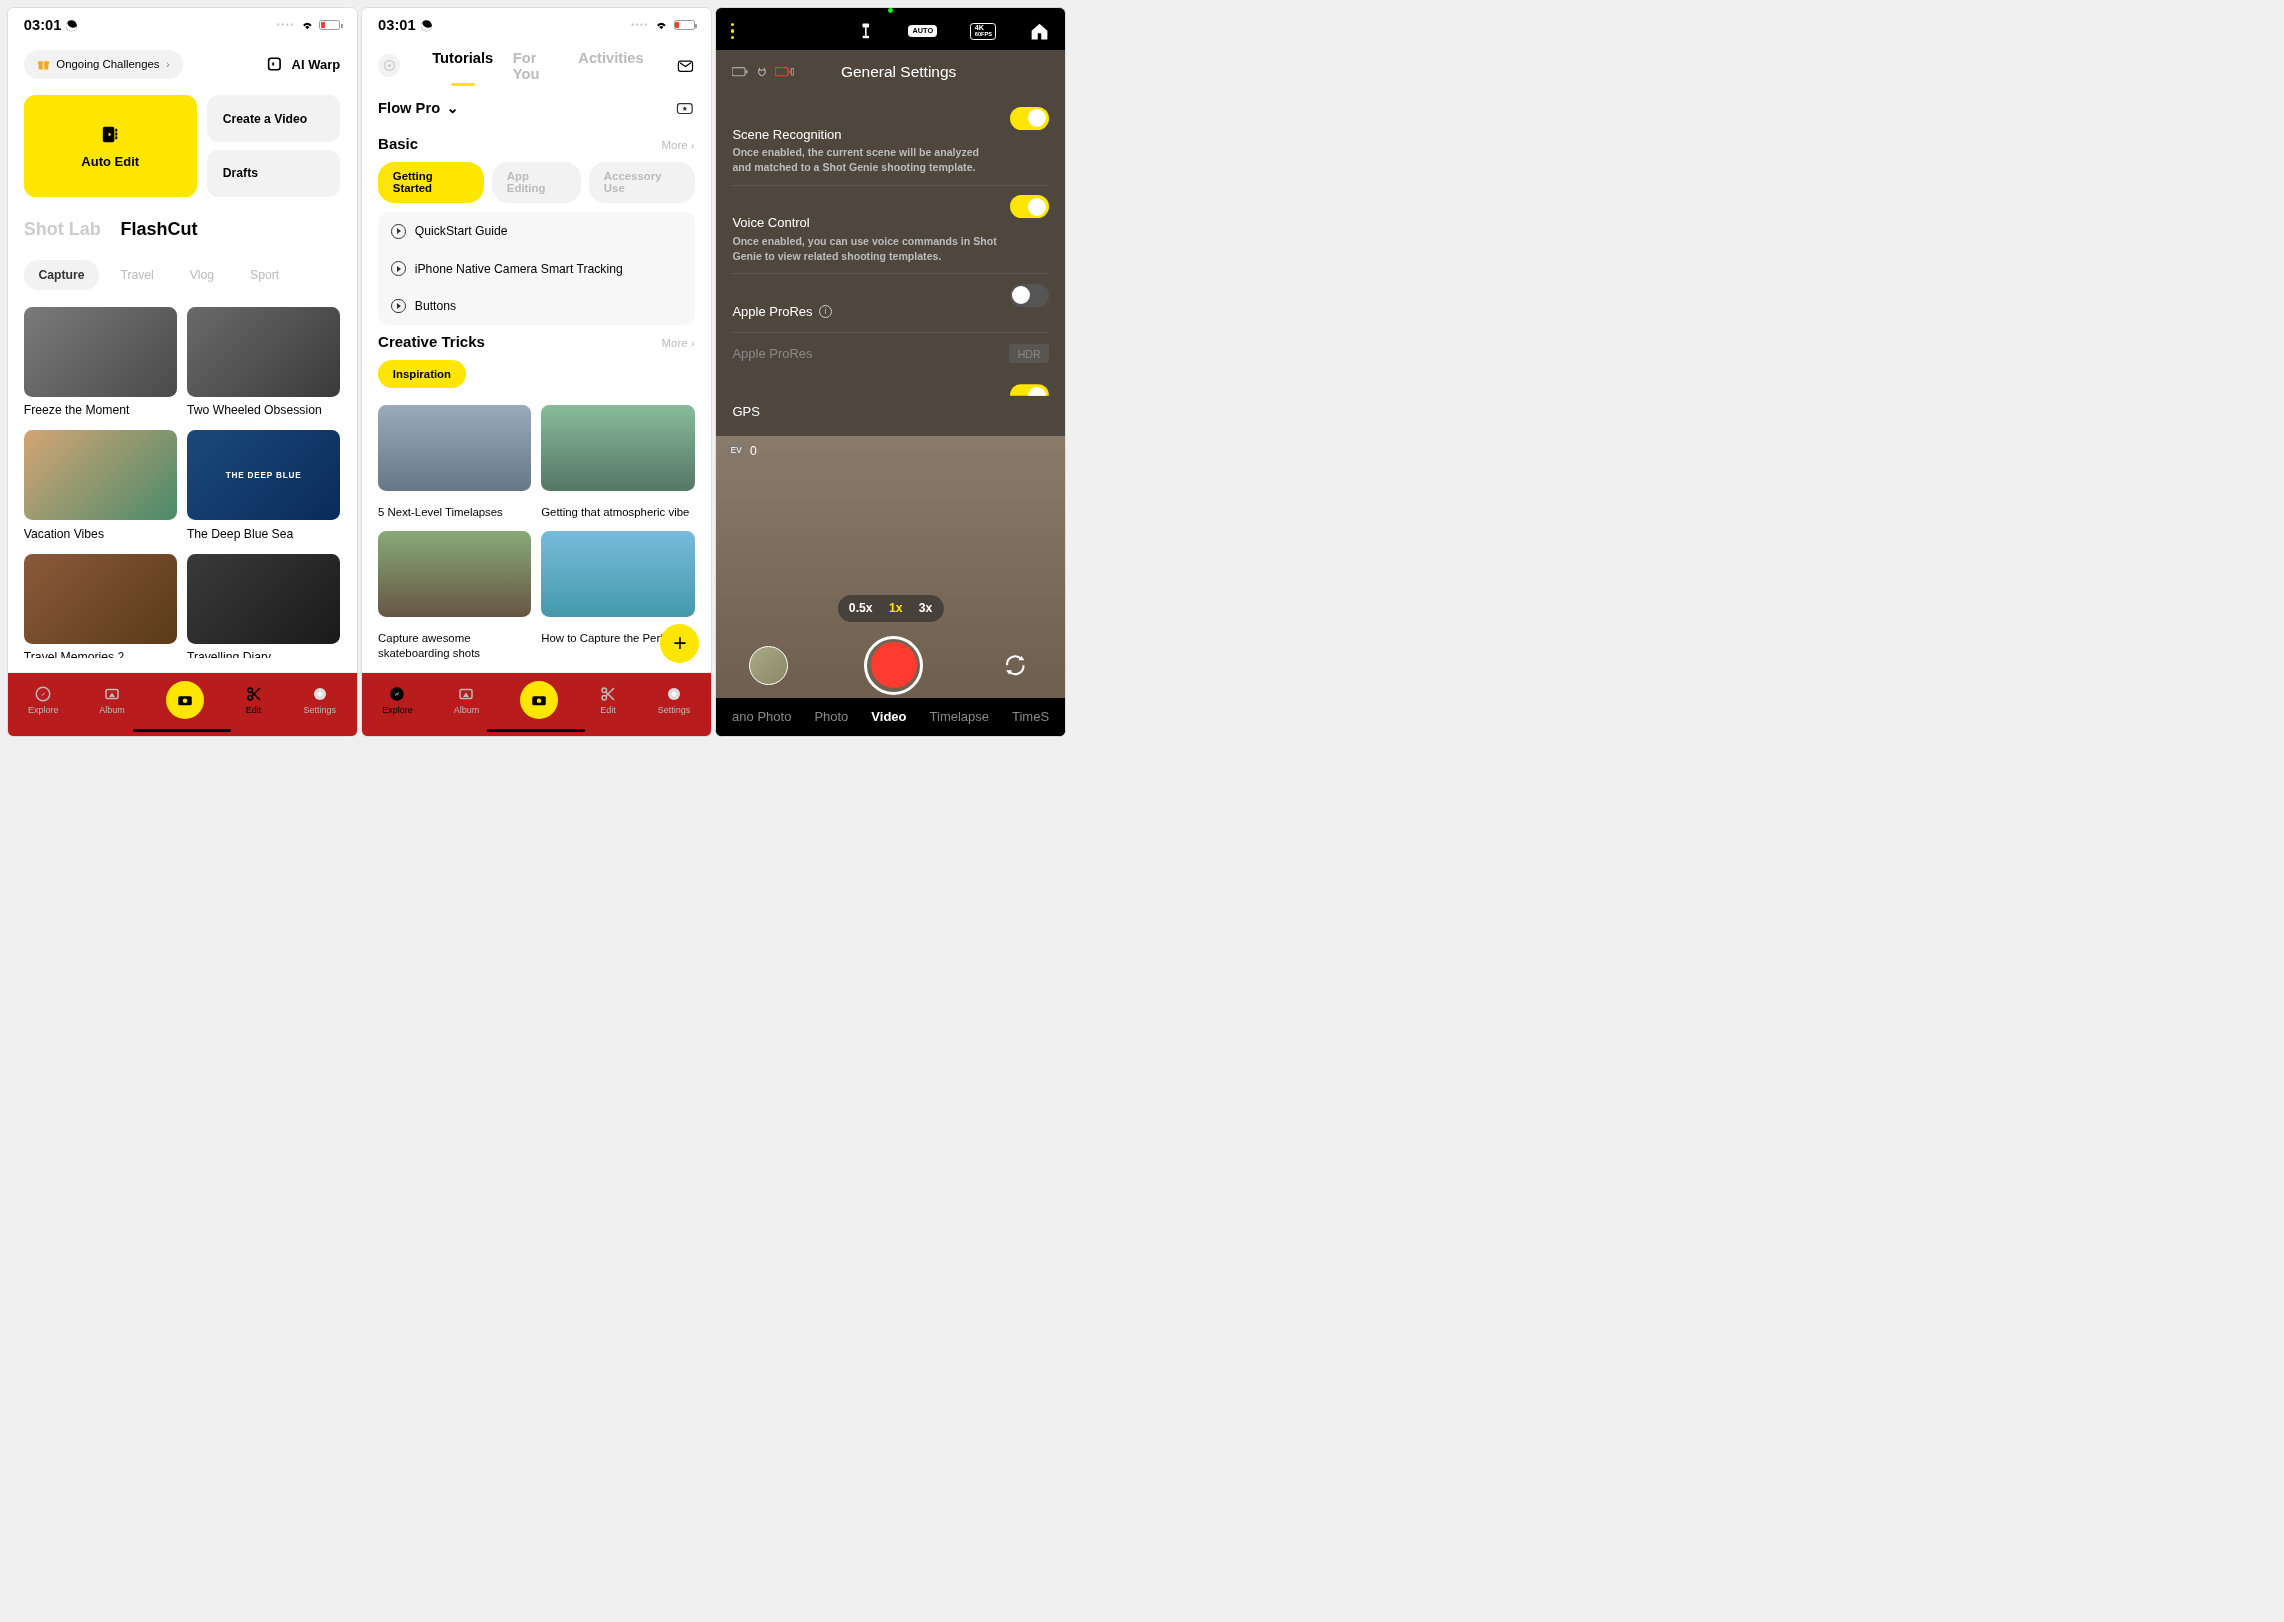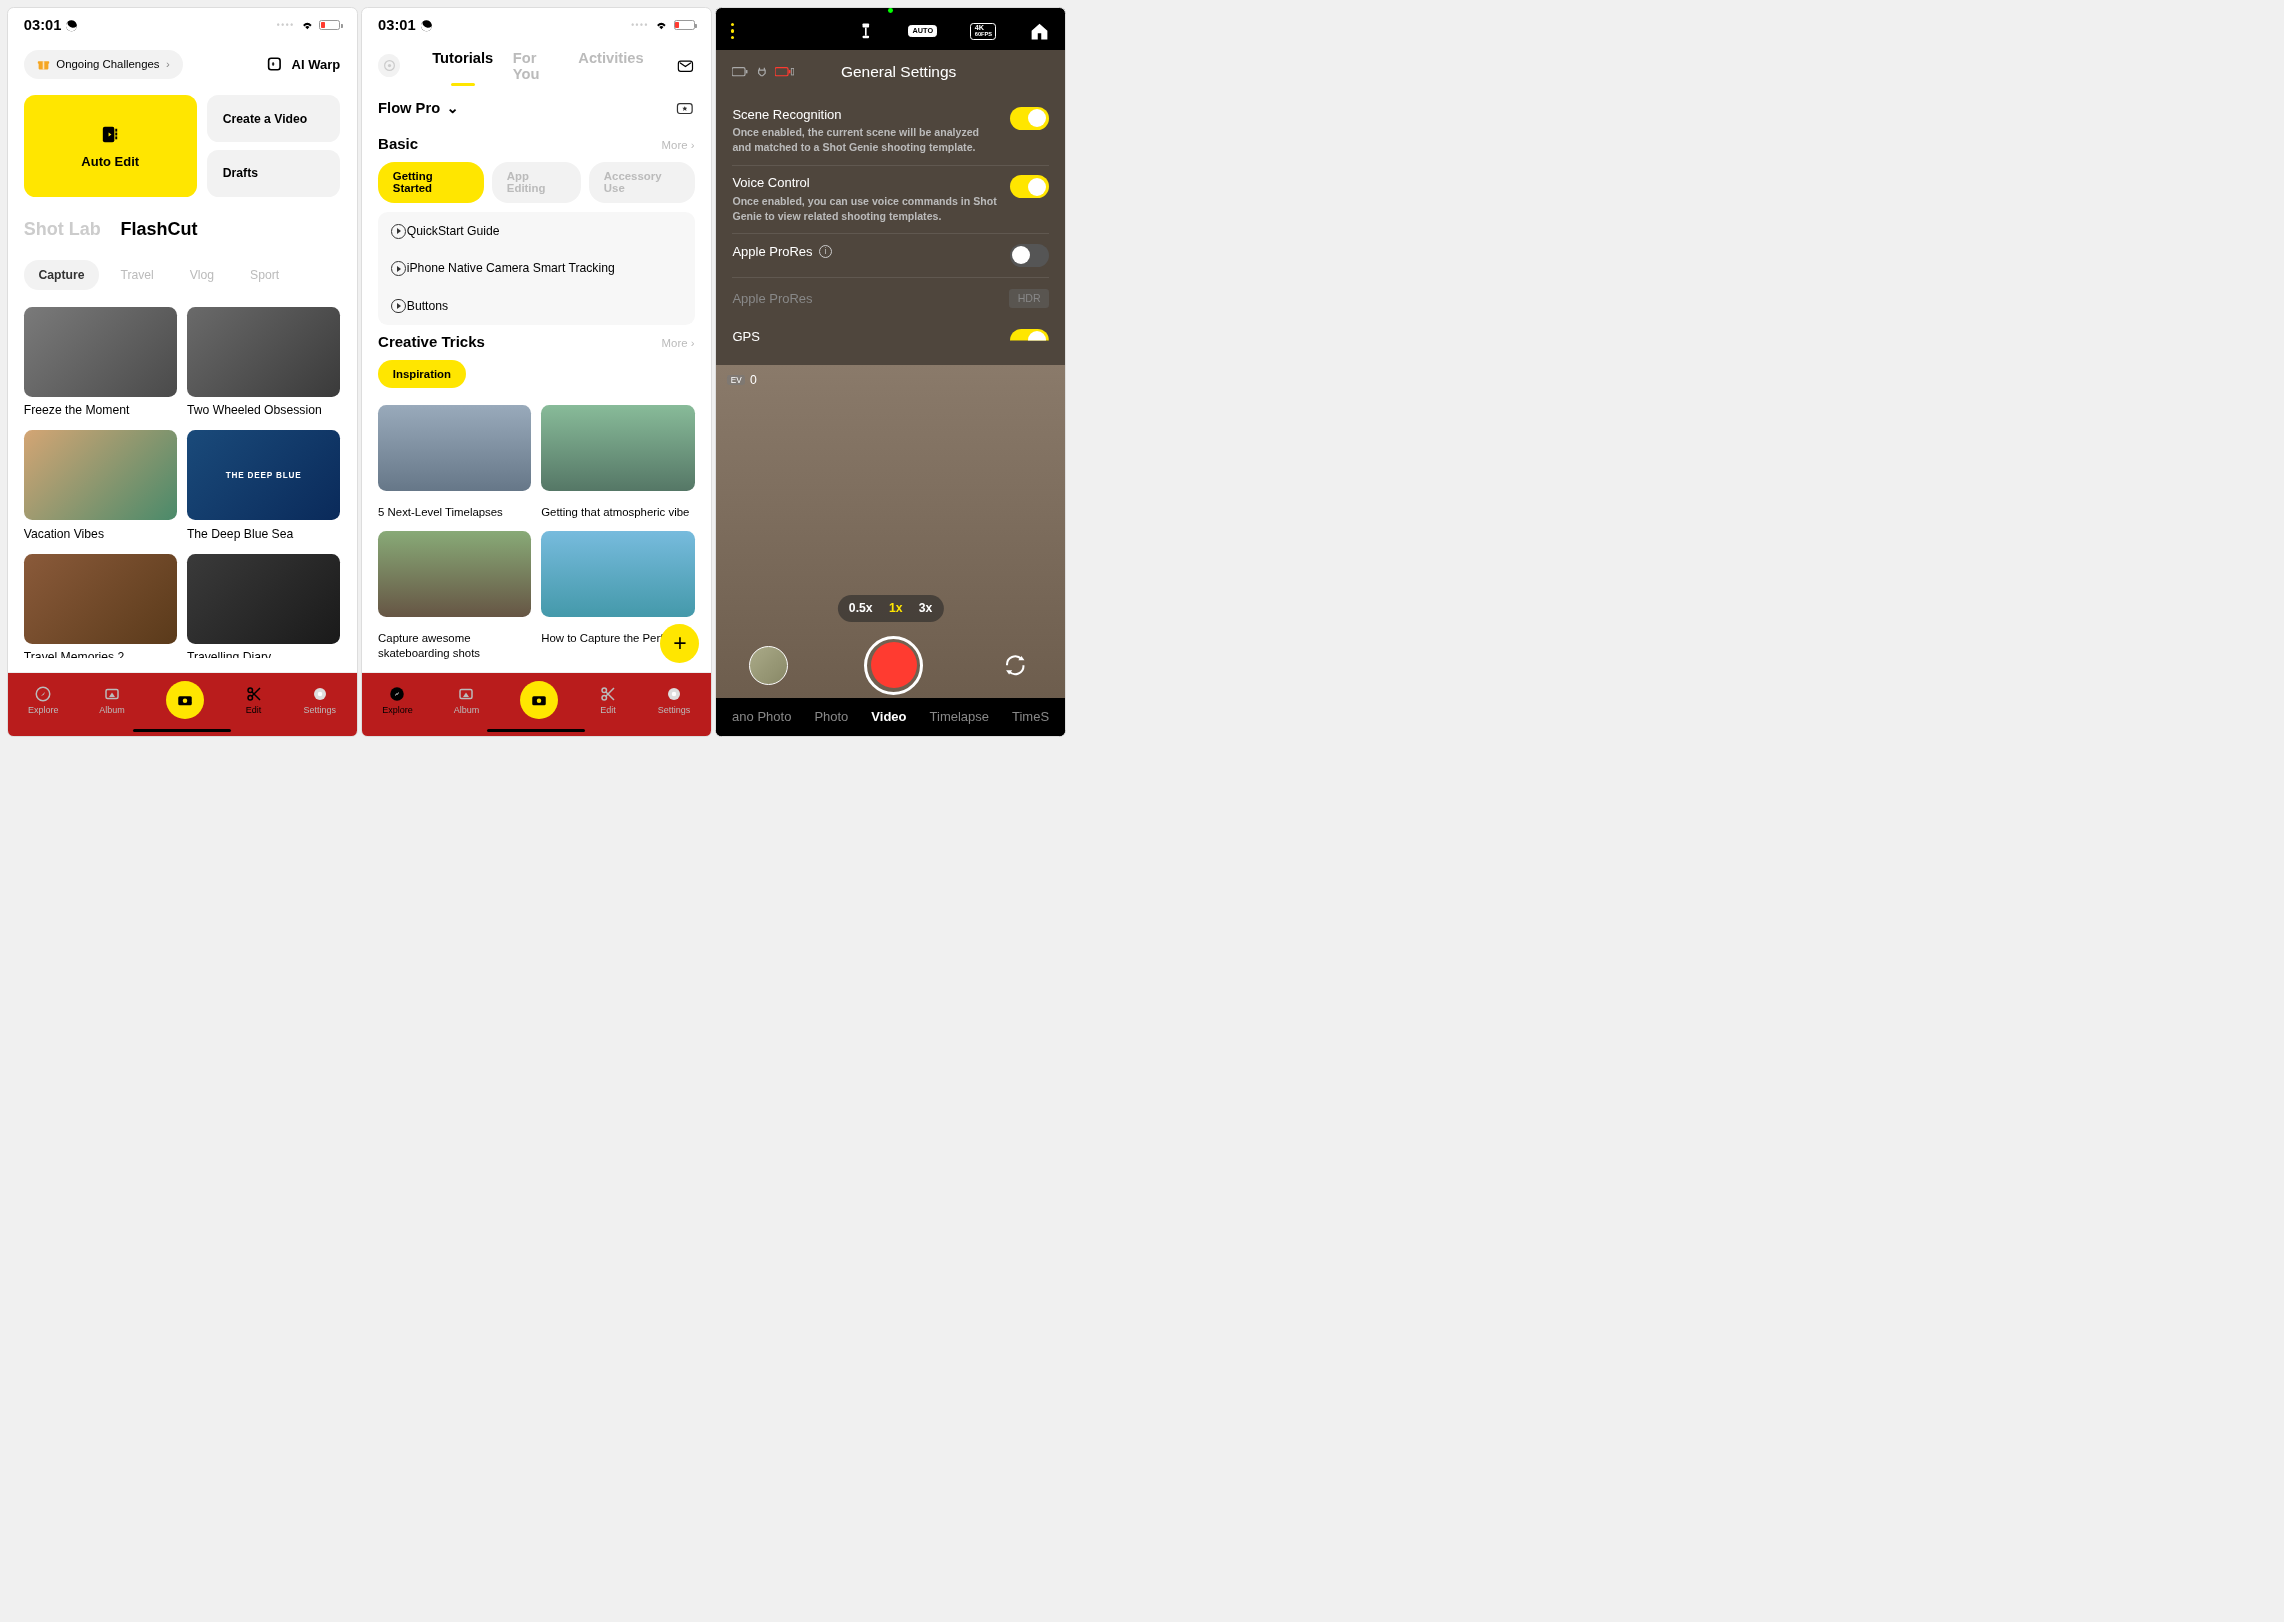--- a/index.html
+++ b/index.html
@@ -58,21 +58,21 @@
 .top-tab.active::after { content: ''; position: absolute; bottom: -4.9px; left: 30%; right: 30%; height: 3.3px; background: #ffe600; border-radius: 1.6px; }
 .dropdown { padding: 9.8px 16.3px; display: flex; align-items: center; justify-content: space-between; font-size: 14.7px; font-weight: 700; }
 .section-head { display: flex; justify-content: space-between; align-items: baseline; padding: 8.2px 16.3px 6.5px; }
 .section-title { font-size: 15px; font-weight: 700; }
 .more { color: #bbb; font-size: 11.4px; }
 .pill-row { display: flex; gap: 8.2px; padding: 3.3px 16.3px 9.8px; }
 .pill { padding: 8.2px 14.7px; border-radius: 16.3px; font-size: 11.4px; font-weight: 600; }
 .pill.active { background: #ffe600; }
 .pill.inactive { background: #f2f2f2; color: #bbb; }
 .list-block { background: #f7f7f7; border-radius: 9.8px; margin: 0 16.3px; }
-.list-item { display: flex; gap: 1px; padding: 11.4px 13px; font-size: 12.2px; }
+.list-item { display: flex; align-items: center; gap: 9px; padding: 11.4px 13px; font-size: 12.2px; }
 .play-circle { width: 14.7px; height: 14.7px; border: 1.2px solid #333; border-radius: 50%; position: relative; }
 .play-circle::after { content: ''; position: absolute; left: 4.9px; top: 3.3px; border-left: 4.1px solid #333; border-top: 3.3px solid transparent; border-bottom: 3.3px solid transparent; }
 .story-grid { display: grid; grid-template-columns: 1fr 1fr; gap: 11.4px 9.8px; padding: 6.5px 16.3px; }
 .story-thumb { width: 100%; height: 86px; border-radius: 8.2px; background: #888; }
 .st1 { background: linear-gradient(180deg,#9ab,#678);display:flex;align-items:center;justify-content:center; }
 .st2 { background: linear-gradient(180deg,#8b9,#576); }
 .st3 { background: linear-gradient(180deg,#8a7,#654); }
 .st4 { background: linear-gradient(180deg,#7bd,#49a); }
 .story-label { font-size: 11.4px; padding-top: 14px; line-height: 1.3; }
 .fab { position: absolute; right: 11.4px; bottom: 73px; width: 39px; height: 39px; background: #ffe600; border-radius: 50%; display: flex; align-items: center; justify-content: center; font-size: 23px; font-weight: 300; }
@@ -82,21 +82,21 @@
 .cam-top { display: flex; align-items: center; justify-content: space-between; padding: 8.2px 14.7px; }
 .cam-top-icons { display: flex; gap: 33px; align-items: center; }
 .badge-box { border: 1.6px solid #fff; border-radius: 3.3px; padding: 1.6px 3.3px; font-size: 7.3px; font-weight: 700; line-height: 1; }
 .menu-dots { display: flex; flex-direction: column; gap: 3.3px; }
 .menu-dots span { width: 3.3px; height: 3.3px; background: #ffe600; border-radius: 50%; }
 .settings-panel { background: rgba(90,80,70,0.88); padding: 13px 16.3px; flex: 0 0 auto; backdrop-filter: blur(3.3px); }
 .settings-title-row { display: flex; align-items: center; gap: 8.2px; margin-bottom: 16.3px; }
 .settings-title { font-size: 15.5px; text-align: center; flex: 1; }
 .setting-row { display: flex; justify-content: space-between; align-items: flex-start; padding: 9.8px 0; border-bottom: 0.8px solid rgba(255,255,255,0.1); }
 .setting-text { flex: 1; padding-right: 9.8px; }
-.setting-label { font-size: 13px; margin-bottom: 3.3px; display: flex; align-items: center; gap: 6.5px; }
+.setting-label { font-size: 13px; margin-bottom: 3.3px; display: flex; align-items: center; gap: 6.5px; margin-top: 20px; }
 .setting-desc { font-size: 10.6px; color: #bbb; line-height: 1.4; font-weight: bold; }
 .toggle { width: 39px; height: 23px; border-radius: 11.4px; position: relative; flex-shrink: 0; }
 .toggle.on { background: #ffe600; }
 .toggle.off { background: #555; }
 .toggle .knob { position: absolute; width: 18px; height: 18px; background: #fff; border-radius: 50%; top: 2.4px; }
 .toggle.on .knob { right: 2.4px; }
 .toggle.off .knob { left: 2.4px; }
 .disabled-row { padding: 11.4px 0; color: #888; display: flex; justify-content: space-between; align-items: center; }
 .hdr-badge { background: rgba(100,100,100,0.5); padding: 3.3px 8.2px; border-radius: 3.3px; font-size: 10.6px; }
 .viewfinder { flex: 1; background: linear-gradient(180deg, #8a7a6a 0%, #6a5a4a 100%); position: relative; }

